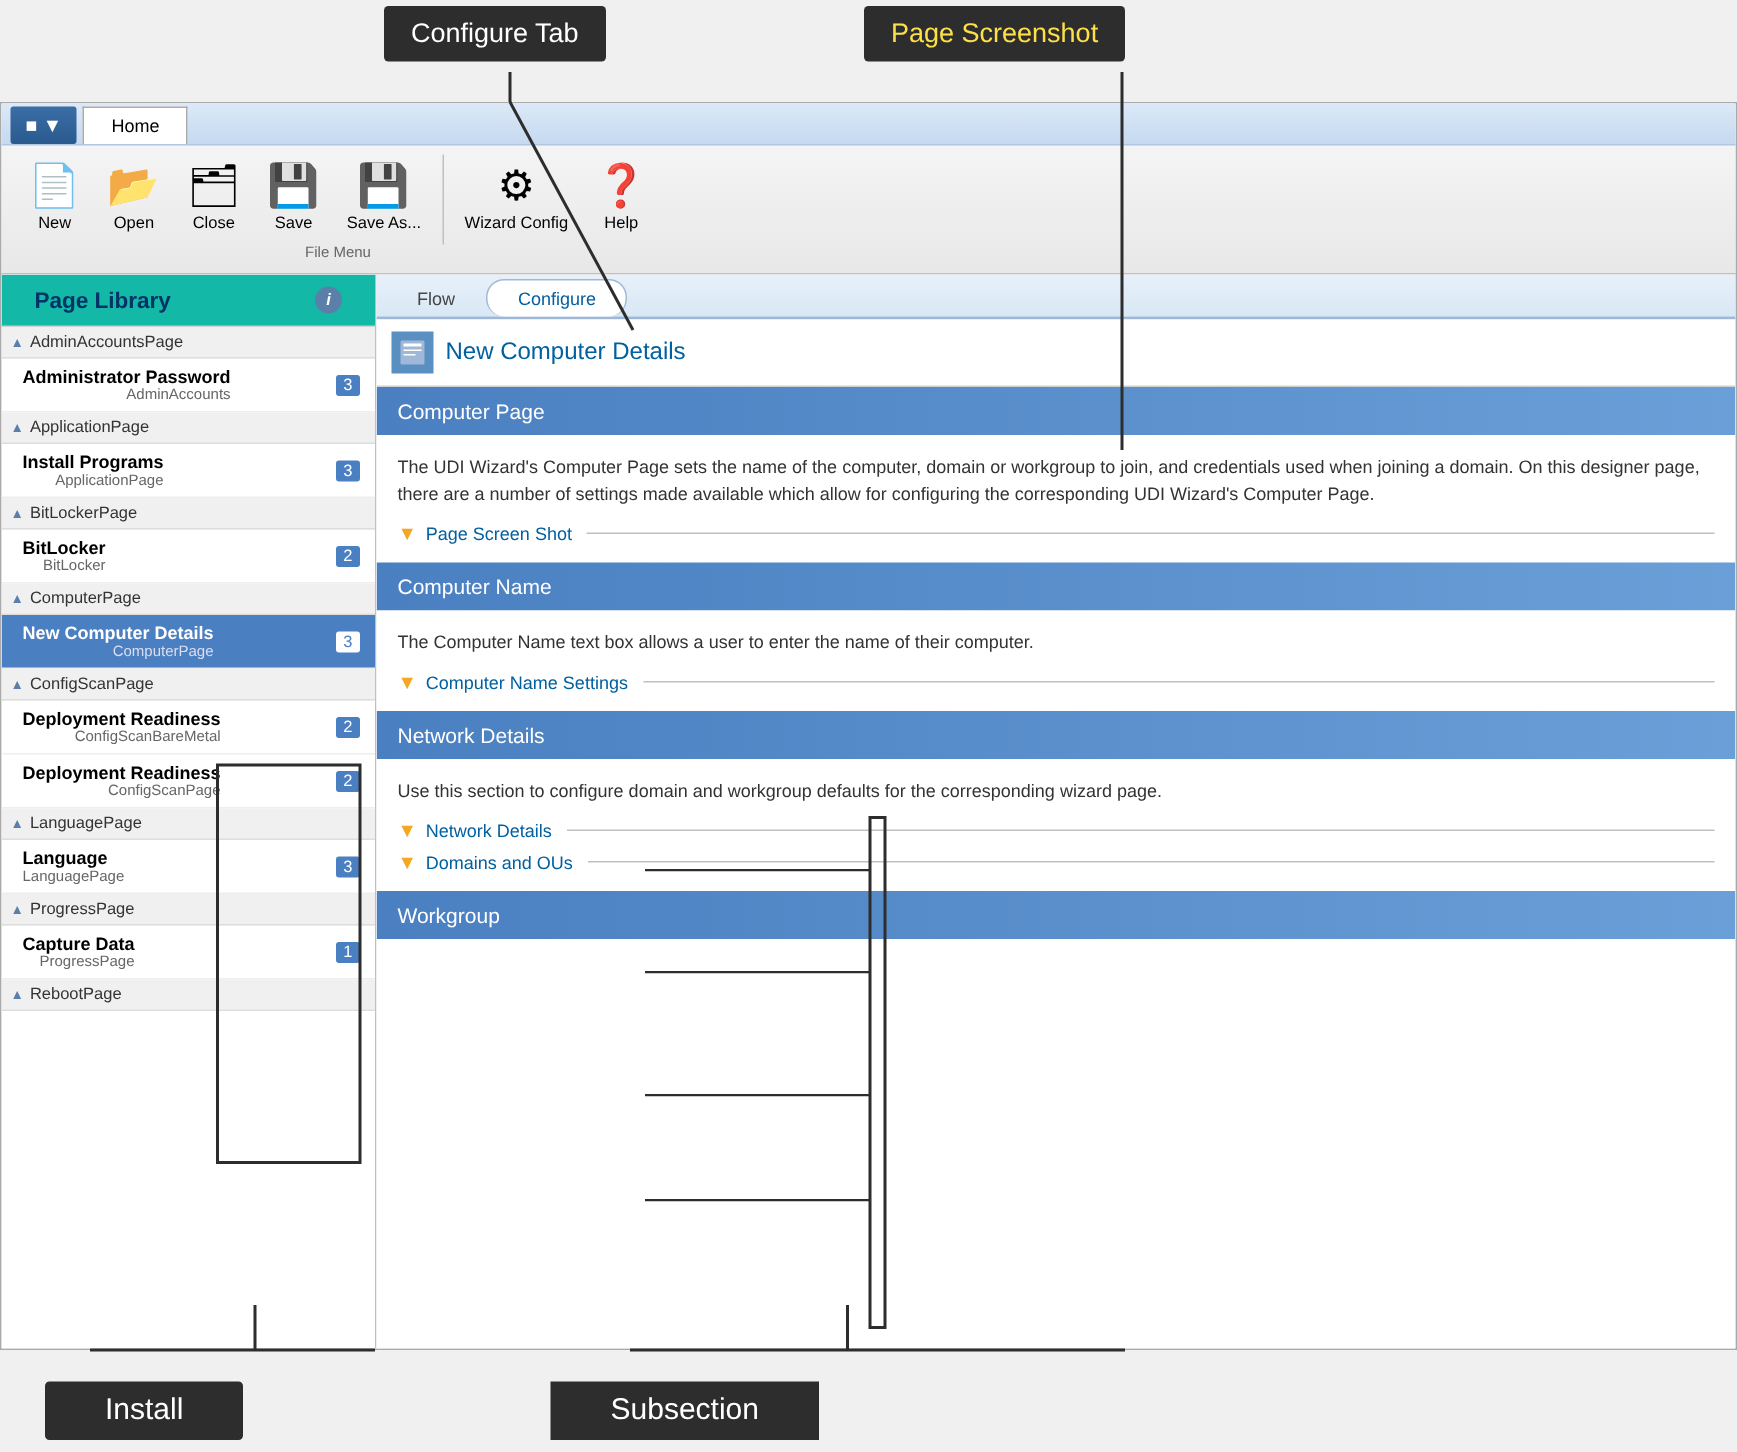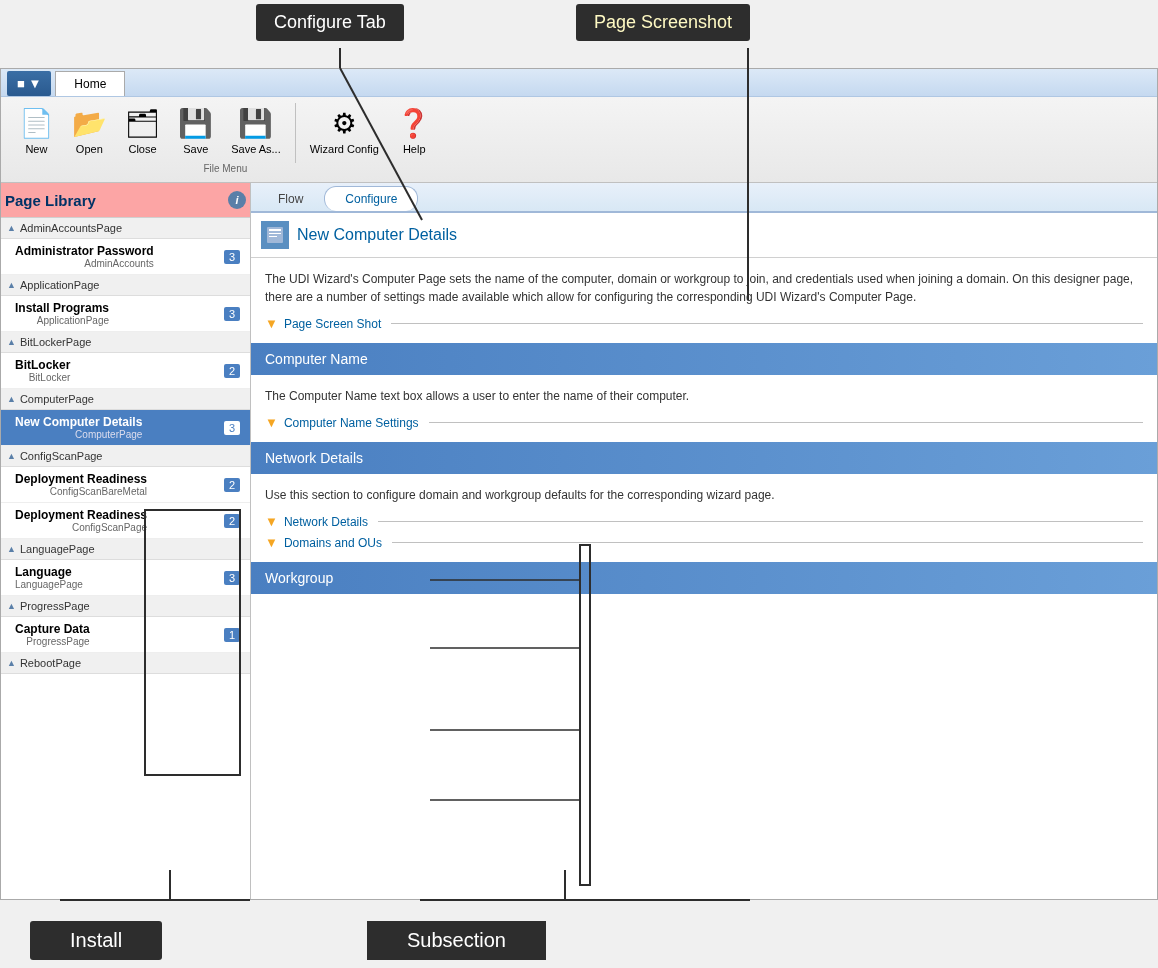--- a/index.html
+++ b/index.html
@@ -131,23 +131,23 @@
       background: white;
       border-right: 1px solid #c0c0c0;
       overflow-y: auto;
       display: flex;
       flex-direction: column;
     }
     .sidebar-header {
       display: flex;
       align-items: center;
       justify-content: space-between;
-      padding: 8px 4px;
+      padding: 8px 22px;
       border-bottom: 1px solid #d0d0d0;
-      background: #fca5a5;
+      background: #14b8a6;
     }
     .sidebar-title {
       font-size: 15px;
       font-weight: 600;
       color: #003366;
     }
     .sidebar-info-btn {
       width: 18px;
       height: 18px;
       border-radius: 50%;
@@ -320,21 +320,21 @@
       border-radius: 3px;
       z-index: 200;
       pointer-events: none;
       margin-left: 36px;
     }
     .ann-screenshot-box {
       position: absolute;
       top: 4px;
       left: 576px;
       background: #2d2d2d;
-      color: #fef9c3;
+      color: #fde047;
       font-size: 18px;
       padding: 8px 18px;
       border-radius: 3px;
       z-index: 200;
       pointer-events: none;
     }
 
     
     .svg-overlay {
       position: absolute;
@@ -544,20 +544,21 @@
             <svg width="20" height="20" viewBox="0 0 20 20">
               <rect x="2" y="2" width="16" height="16" fill="#a0b8d8" rx="1"></rect>
               <rect x="4" y="4" width="12" height="2" fill="white"></rect>
               <rect x="4" y="8" width="12" height="1" fill="white"></rect>
               <rect x="4" y="11" width="8" height="1" fill="white"></rect>
             </svg>
           </div>
           <span class="page-header-title">New Computer Details</span>
         </div>
 
+        <div class="section-header">Computer Page</div>
         <div class="section-body">
           <p class="section-text">The UDI Wizard's Computer Page sets the name of the computer, domain or workgroup to join, and credentials used when joining a domain. On this designer page, there are a number of settings made available which allow for configuring the corresponding UDI Wizard's Computer Page.</p>
           <div class="subsection-link">
             <span class="chevron-icon">▼</span>
             <span>Page Screen Shot</span>
             <div class="subsection-link-line"></div>
           </div>
         </div>
 
         <div class="section-header">Computer Name</div>

